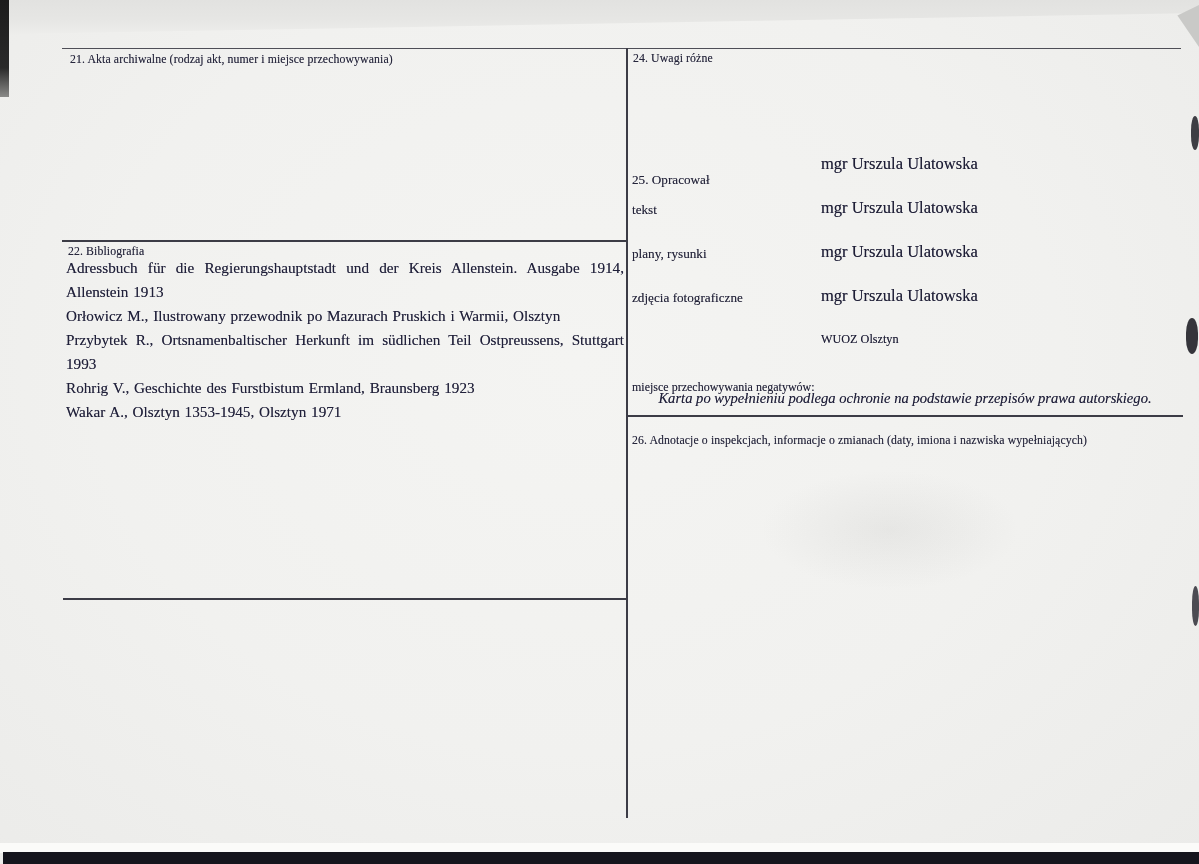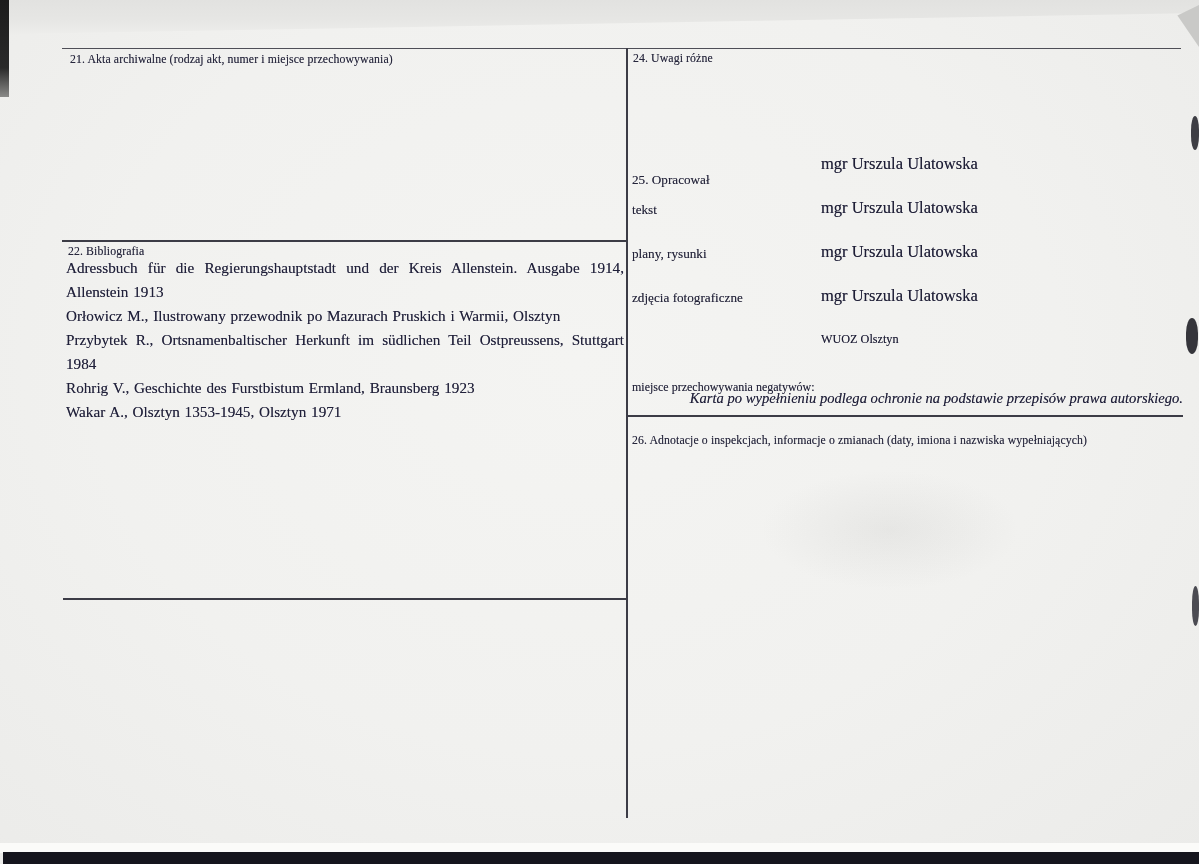--- a/index.html
+++ b/index.html
@@ -85,21 +85,21 @@
   .p25-label.small { font-size: 12px; }
   .p25-value {
     font-size: 16.5px;
     color: #1e1e36;
     white-space: nowrap;
     text-shadow: 0 0 0.6px rgba(30,30,55,0.55);
   }
   .p25-value.small { font-size: 12.2px; }
   .copyright {
     left: 627px; top: 390px; width: 556px;
-    text-align: right;
+    text-align: center;
     font-style: italic;
     font-size: 14.6px;
     color: #20203a;
     text-shadow: 0 0 0.5px rgba(30,30,55,0.5);
   }
 </style>
 </head>
 <body>
 
 <div class="scan">
@@ -120,21 +120,21 @@
   <div class="abs rule rule-divider"></div>
   <div class="abs rule rule-s26"></div>
 
   <div class="abs field-label" style="left:70px; top:52px;">21. Akta archiwalne (rodzaj akt, numer i miejsce przechowywania)</div>
 
   <div class="abs field-label" style="left:68px; top:244px;">22. Bibliografia</div>
 
   <div class="abs bib-block">
     <div class="bib-entry">Adressbuch für die Regierungshauptstadt und der Kreis Allenstein. Ausgabe 1914, Allenstein 1913</div>
     <div class="bib-entry">Orłowicz M., Ilustrowany przewodnik po Mazurach Pruskich i Warmii, Olsztyn</div>
-    <div class="bib-entry">Przybytek R., Ortsnamenbaltischer Herkunft im südlichen Teil Ostpreussens, Stuttgart 1984</div>
+    <div class="bib-entry">Przybytek R., Ortsnamenbaltischer Herkunft im südlichen Teil Ostpreussens, Stuttgart 1993</div>
     <div class="bib-entry">Rohrig V., Geschichte des Furstbistum Ermland, Braunsberg 1923</div>
     <div class="bib-entry">Wakar A., Olsztyn 1353-1945, Olsztyn 1971</div>
   </div>
 
 
   <div class="abs field-label" style="left:633px; top:51px;">24. Uwagi różne</div>
 
   <div class="abs p25-label" style="left:632px; top:172px;">25. Opracował</div>
   <div class="abs p25-value" style="left:821px; top:154px;">mgr Urszula Ulatowska</div>
 

